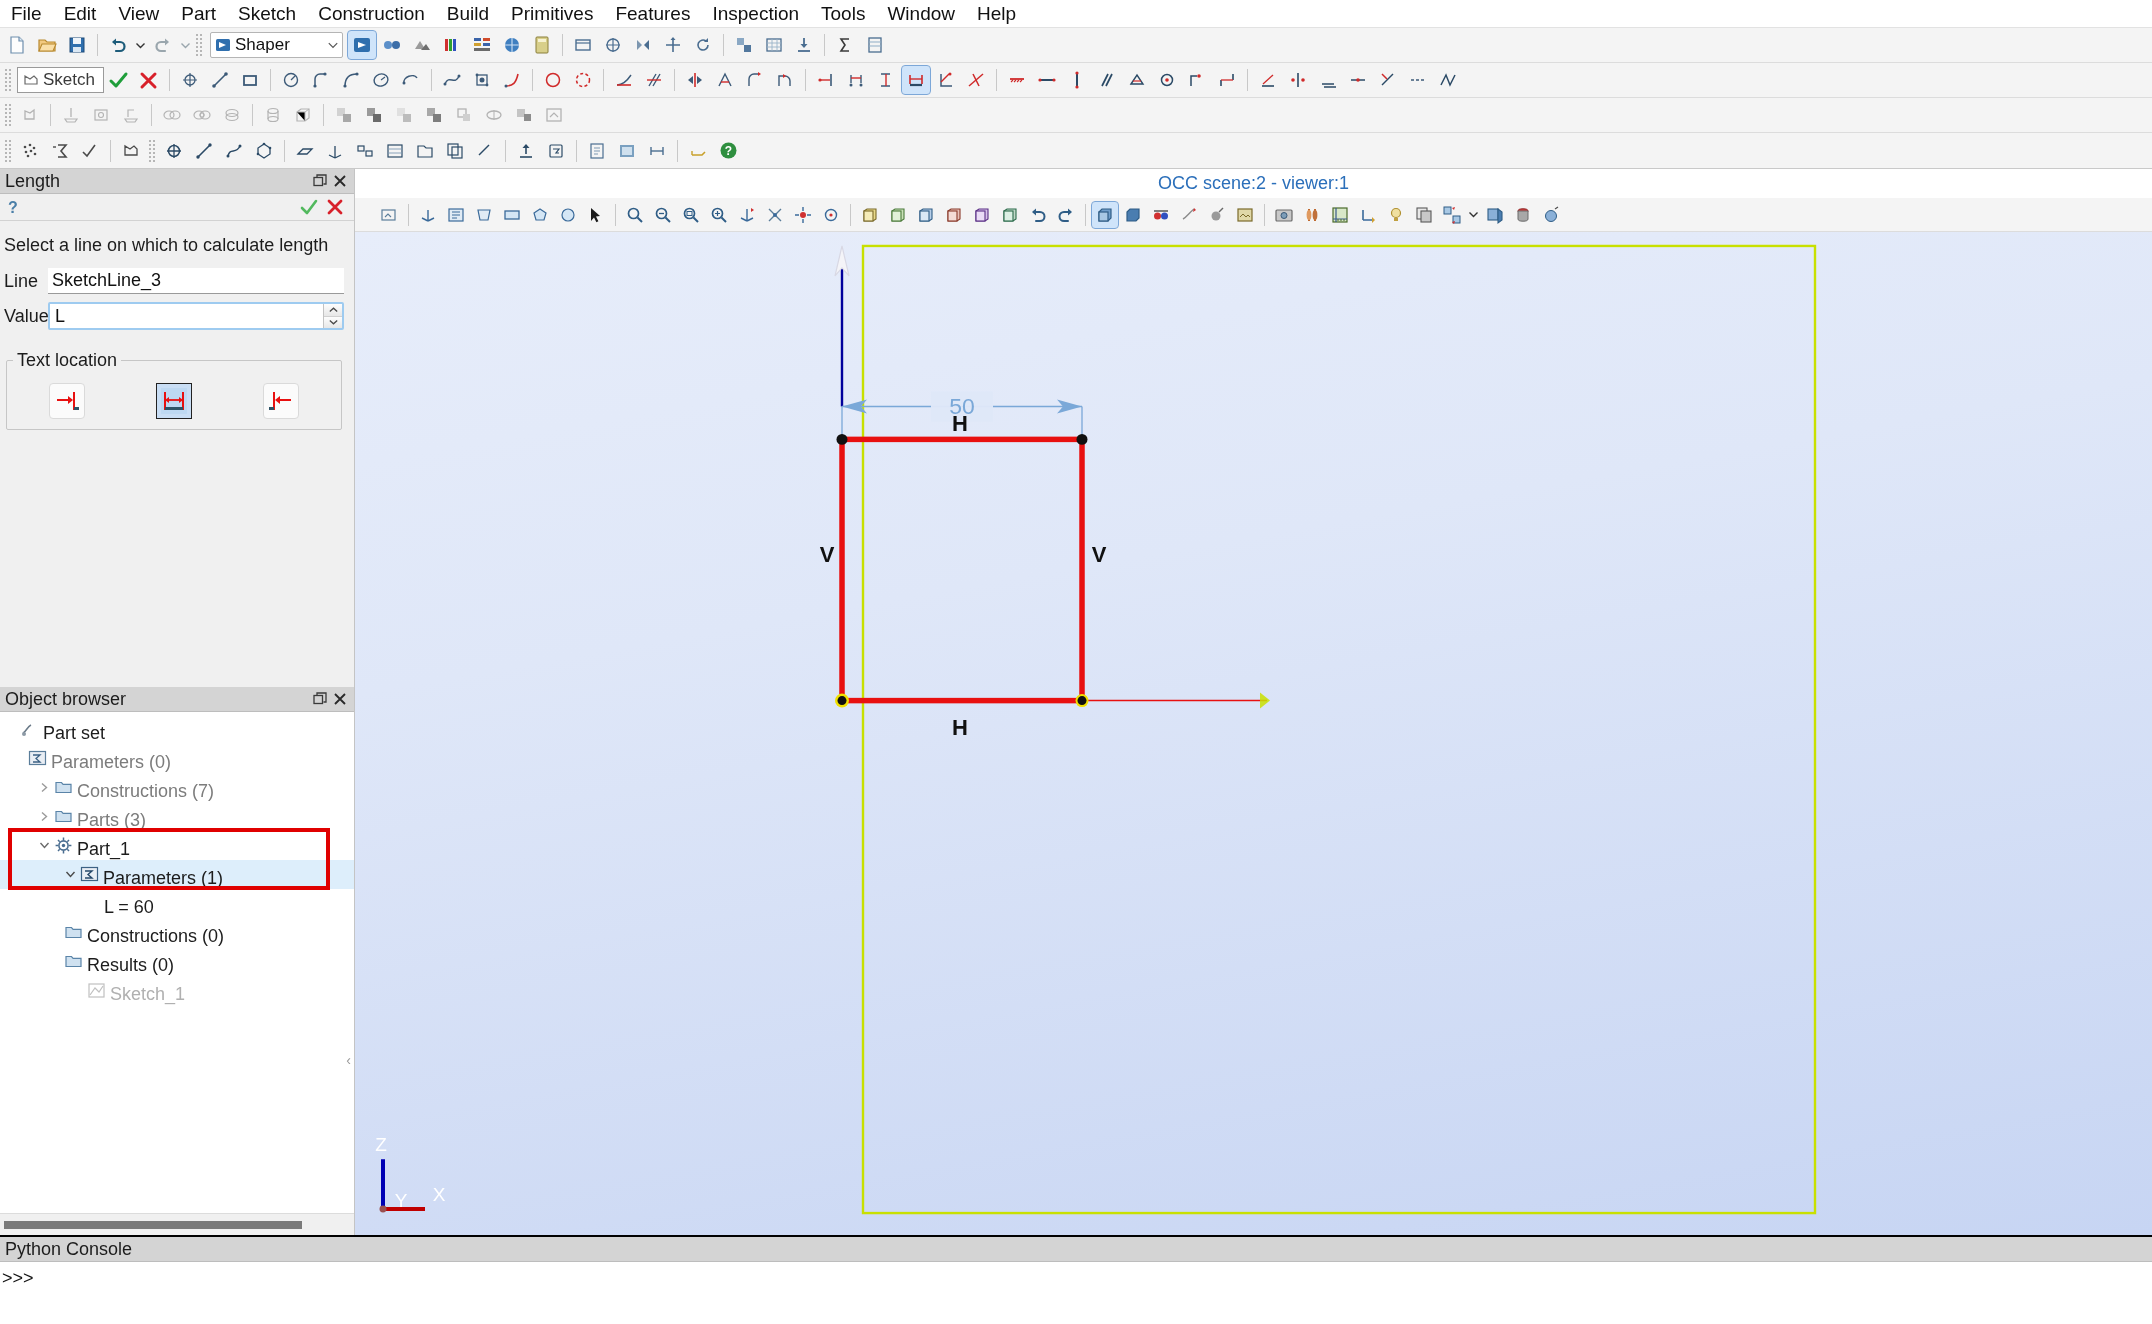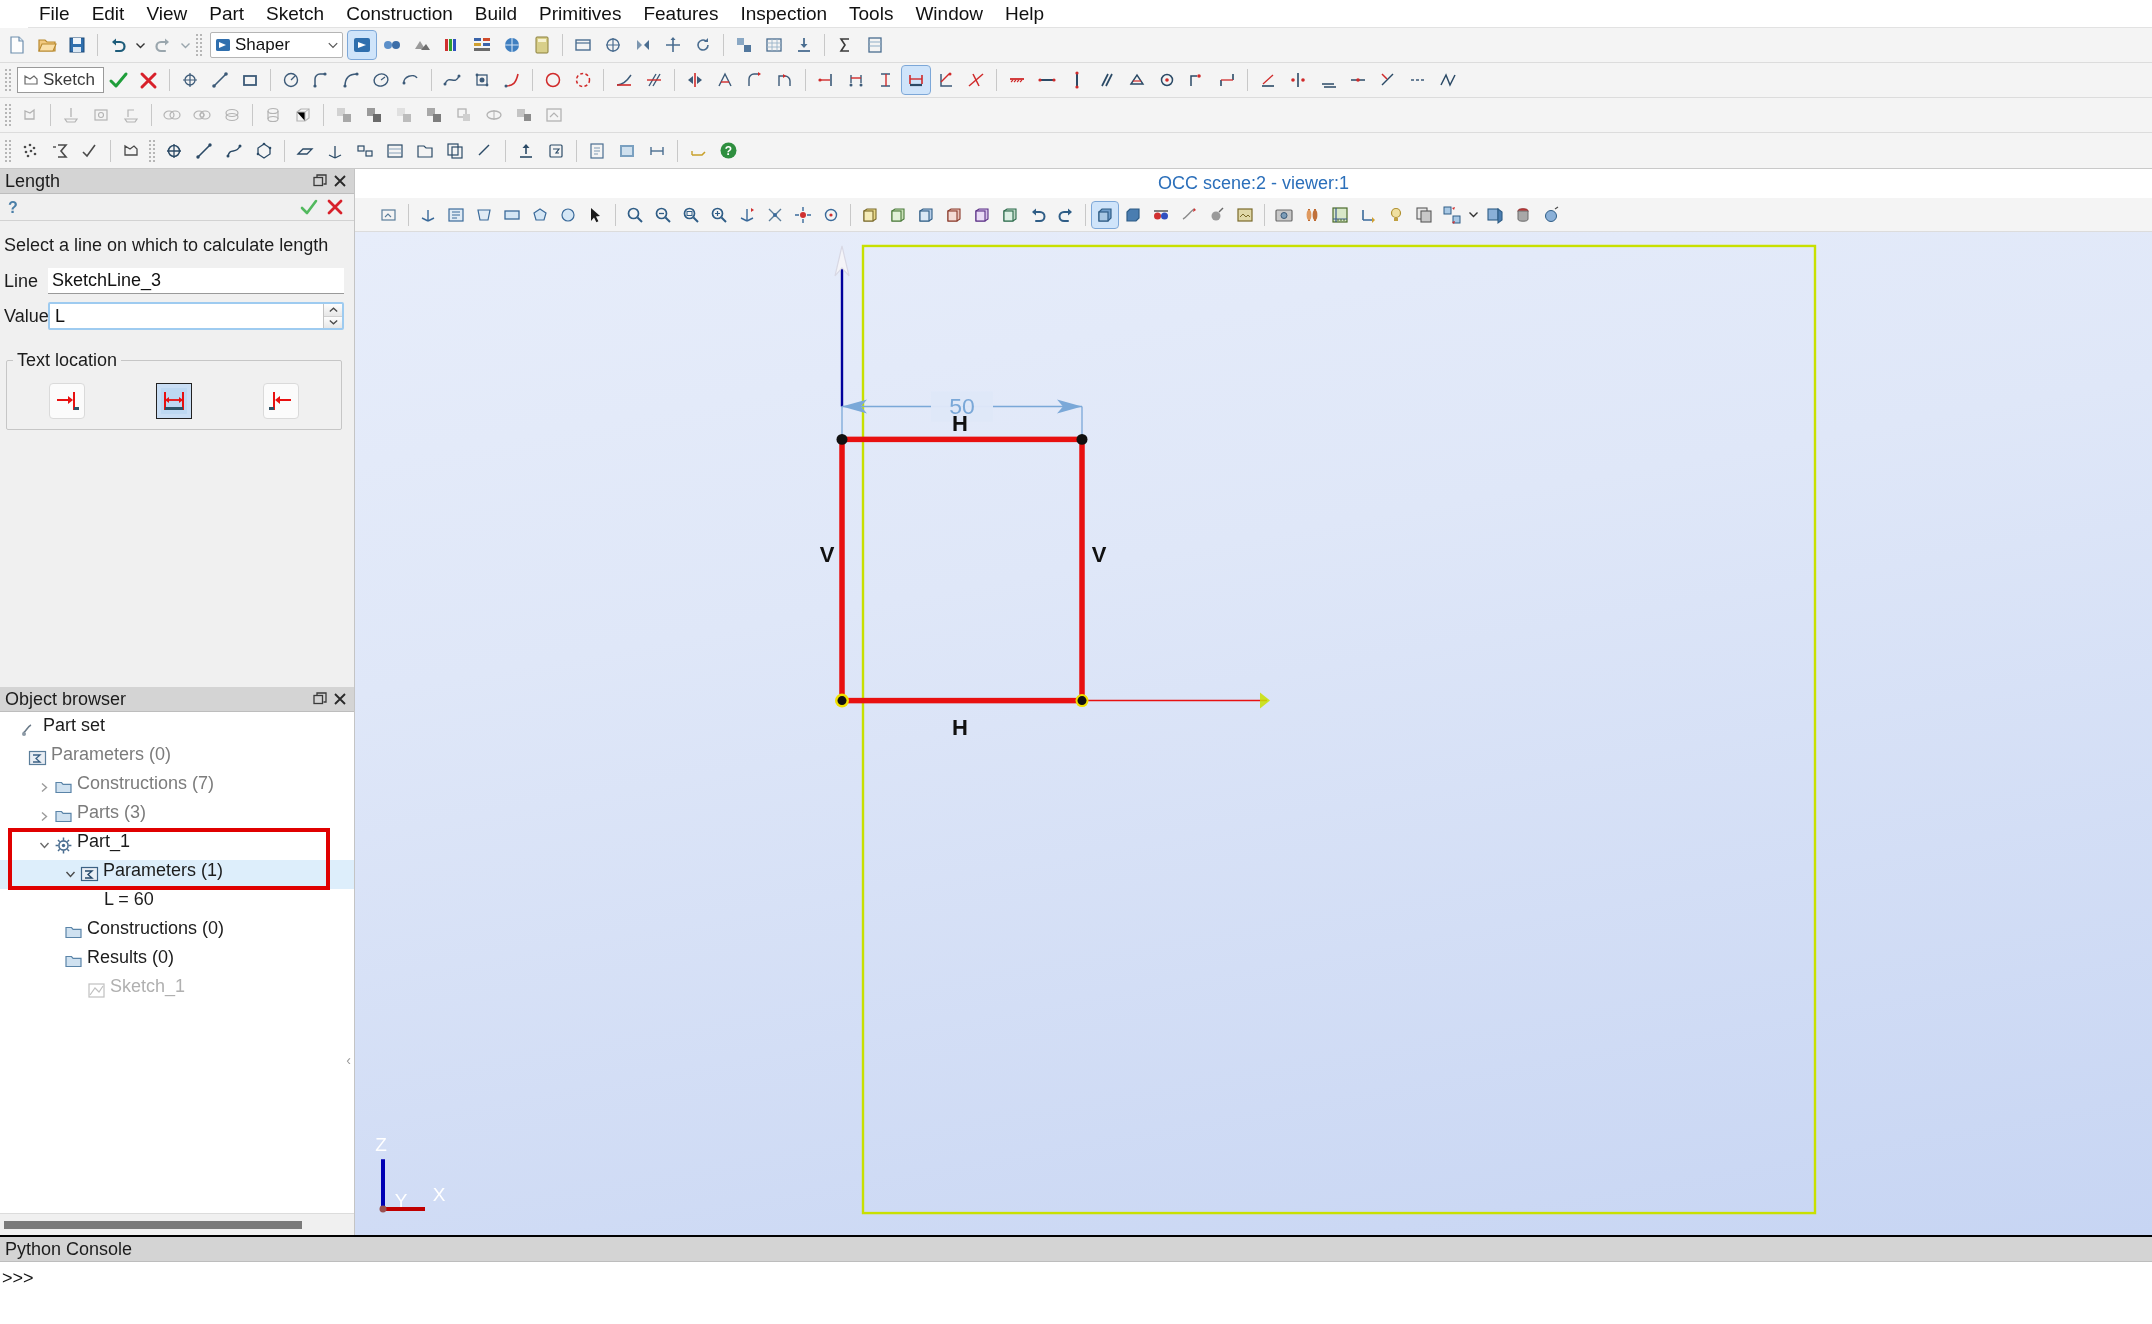--- a/index.html
+++ b/index.html
@@ -21,21 +21,21 @@
   .titlebar .app-icon::before {
     content: ""; position: absolute; left: 2px; top: 3px;
     width: 13px; height: 12px;
     background: linear-gradient(135deg,#e8b33a 0%,#c8902a 60%,#8a6a1c 100%);
     clip-path: polygon(0% 40%, 35% 0%, 55% 35%, 100% 10%, 75% 65%, 30% 100%);
   }
 
   
   .menubar {
     height: 28px; background: #fff; display: flex; align-items: center;
-    font-size: 19px; color: #111; border-bottom: 1px solid #e2e2e2; flex: none; margin-left: 28px;
+    font-size: 19px; color: #111; border-bottom: 1px solid #e2e2e2; flex: none;
   }
   .menubar .mi { padding: 0 11px; height: 28px; line-height: 28px; white-space: nowrap; cursor: default; }
 
   
   .toolbar {
     background: #f4f4f4; display: flex; align-items: center;
     border-bottom: 1px solid #dcdcdc; flex: none; padding-left: 2px;
   }
   .tb1 { height: 35px; }
   .tb2 { height: 35px; }
@@ -126,21 +126,21 @@
     border-radius: 4px; display: flex; align-items: center; justify-content: center;
   }
   .locbtn.sel { background: #c9def5; border: 1px solid #222; border-radius: 0; }
 
   .leftfill { flex: 1; background: #f0f0f0; min-height: 0; }
 
   
   .objbrowser { display: flex; flex-direction: column; flex: none; height: 548px; }
   .tree { flex: 1; background: #fff; overflow: hidden; position: relative;
           font-size: 18px; color: #1c1c1c; padding-top: 3px; }
-  .tnode { height: 29px; display: flex; align-items: flex-start; position: relative; white-space: nowrap; }
+  .tnode { height: 29px; display: flex; align-items: flex-end; position: relative; white-space: nowrap; }
   .tnode.hl { background: #ddeefb; }
   .tarrow { width: 16px; height: 29px; display: flex; align-items: center; justify-content: center; flex: none; }
   .ticon { width: 22px; height: 29px; display: flex; align-items: center; justify-content: center; flex: none; margin-right: 3px; }
   .tlabel { color: #1c1c1c; }
   .tlabel.dim { color: #7c7c7c; }
   .tlabel.gray { color: #b0b0b0; }
 
   .hscroll { height: 22px; background: #f0f0f0; display: flex; align-items: center;
              padding: 0 4px; flex: none; border-top: 1px solid #dcdcdc; }
   .hscroll .thumb { height: 8px; background: #7a7a7a; border-radius: 0; width: 86%; }

